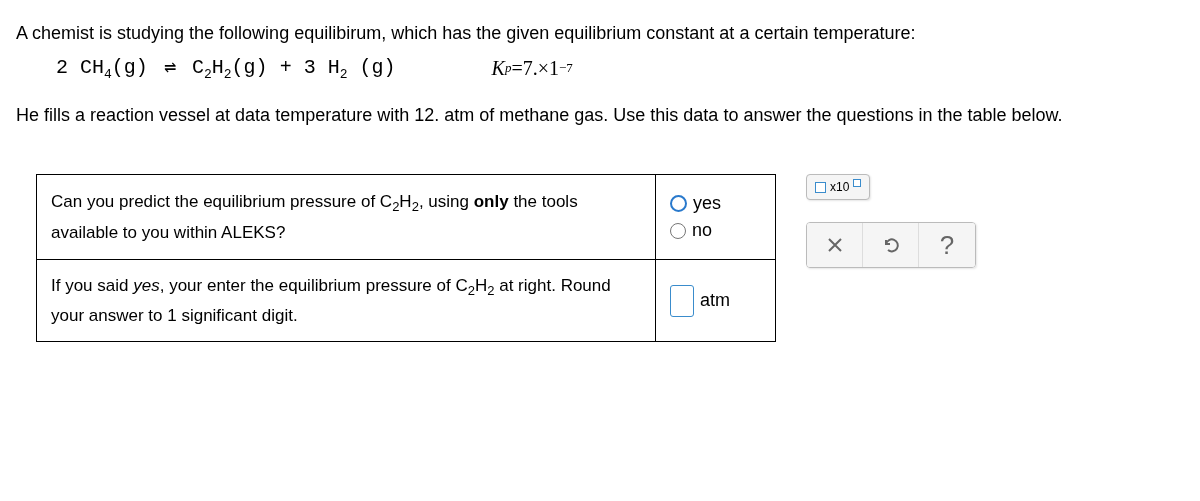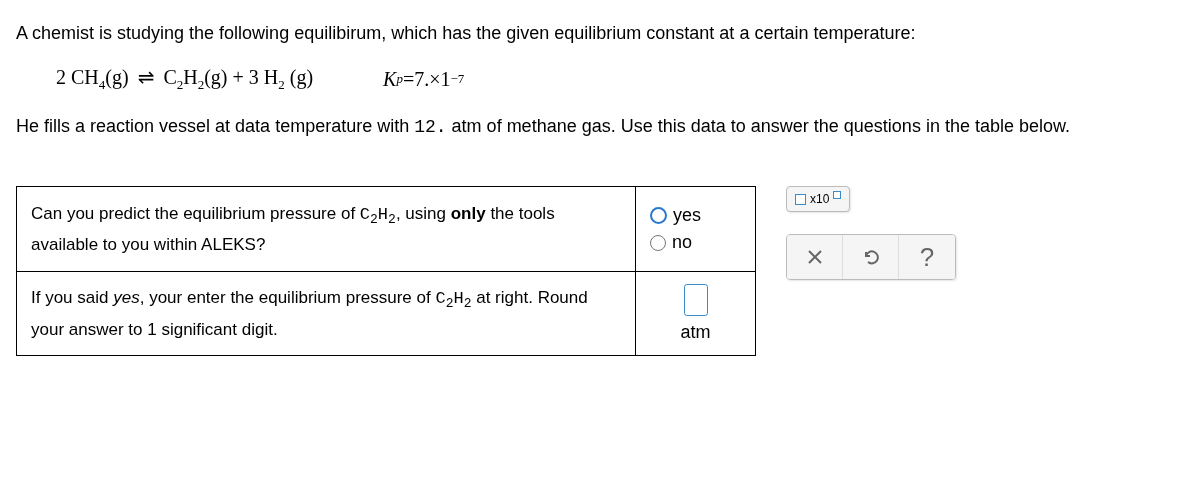--- a/index.html
+++ b/index.html
@@ -10,33 +10,34 @@
     body {
       font-family: Arial, Helvetica, sans-serif;
       font-size: 18px;
       color: #000;
       background: #fff;
       padding: 20px 16px;
       width: 1200px;
       height: 501px;
     }
     .intro-text {
-      margin-bottom: 18px;
+      margin-bottom: 7px;
       line-height: 1.5;
     }
     .equation-row {
       display: flex;
       align-items: center;
       margin-left: 40px;
       margin-bottom: 20px;
       font-family: 'Times New Roman', serif;
       font-size: 20px;
     }
     .equation {
-      margin-right: 70px;
+      margin-right: 96px;
+      font-family: Liberation Mono, monospace;
     }
     .kp-expr {
       display: inline-flex;
       align-items: center;
     }
     .sub {
       font-size: 13px;
       vertical-align: sub;
     }
     .sup {
@@ -52,20 +53,21 @@
       line-height: 1.5;
     }
     .main-row {
       display: flex;
       align-items: flex-start;
       gap: 30px;
     }
     .question-table {
       border-collapse: collapse;
       width: 740px;
+      margin-left: 20px;
     }
     .question-table td {
       border: 1.5px solid #000;
       padding: 12px 14px;
       vertical-align: middle;
     }
     .question-cell {
       width: 620px;
       font-size: 17px;
       line-height: 1.6;
@@ -100,21 +102,20 @@
       height: 32px;
       border: 1.5px solid #3a8ccc;
       border-radius: 3px;
       text-align: center;
       font-size: 16px;
     }
     .atm-row {
       display: flex;
       align-items: center;
       gap: 6px;
-      flex-direction: column;
     }
     .right-panel {
       display: flex;
       flex-direction: column;
       gap: 22px;
     }
     .sci-tool {
       border: 1px solid #bbb;
       border-radius: 4px;
       padding: 4px 8px;
@@ -158,21 +159,21 @@
       align-items: center;
       justify-content: center;
       font-size: 22px;
       color: #555;
       cursor: pointer;
     }
     .tool-btn:last-child {
       border-right: none;
     }
     .times-font {
-      font-family: Liberation Mono, monospace;
+      font-family: Liberation Sans, sans-serif;
     }
     .italic {
       font-style: italic;
     }
   </style>
 </head>
 <body>
 
 <div class="intro-text">A chemist is studying the following equilibirum, which has the given equilibrium constant at a certain temperature:</div>
 

